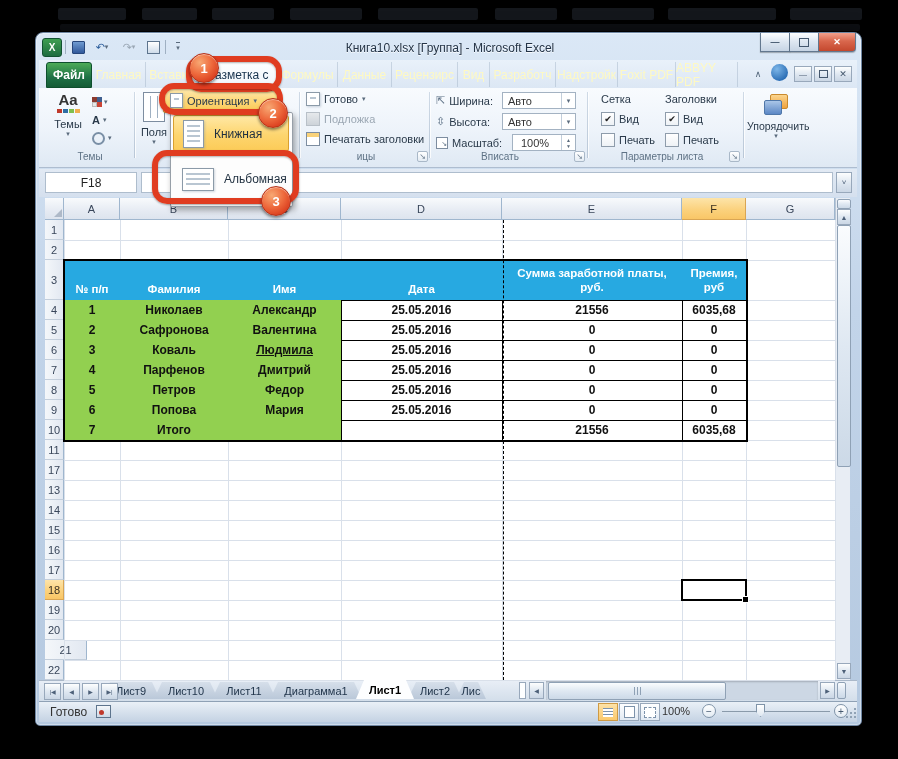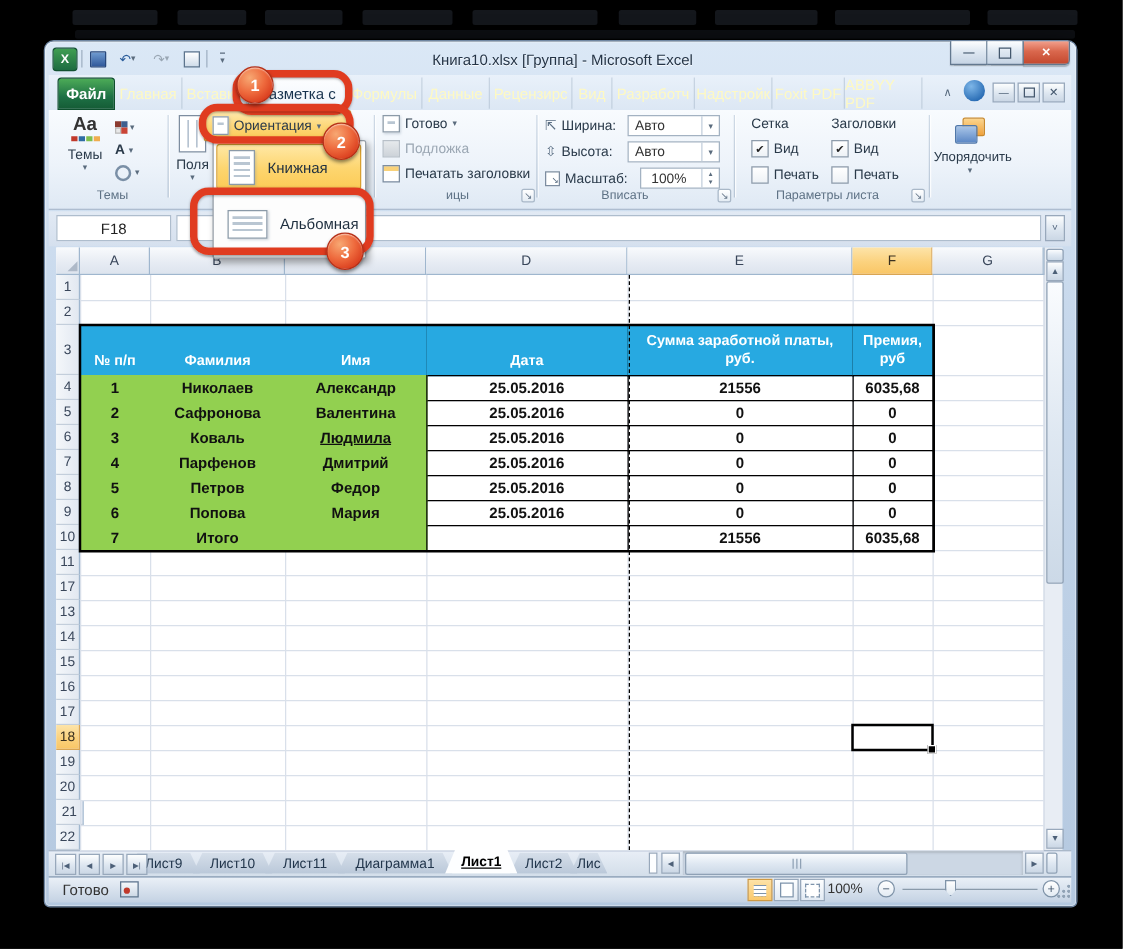--- a/index.html
+++ b/index.html
@@ -380,21 +380,21 @@
 <div class="abs rowhdr" style="left: 45px; top: 440px; width: 19px; height: 20px;">11</div>
 <div class="abs rowhdr" style="left: 45px; top: 460px; width: 19px; height: 20px;">17</div>
 <div class="abs rowhdr" style="left: 45px; top: 480px; width: 19px; height: 20px;">13</div>
 <div class="abs rowhdr" style="left: 45px; top: 500px; width: 19px; height: 20px;">14</div>
 <div class="abs rowhdr" style="left: 45px; top: 520px; width: 19px; height: 20px;">15</div>
 <div class="abs rowhdr" style="left: 45px; top: 540px; width: 19px; height: 20px;">16</div>
 <div class="abs rowhdr" style="left: 45px; top: 560px; width: 19px; height: 20px;">17</div>
 <div class="abs rowhdr sel" style="left: 45px; top: 580px; width: 19px; height: 20px;">18</div>
 <div class="abs rowhdr" style="left: 45px; top: 600px; width: 19px; height: 20px;">19</div>
 <div class="abs rowhdr" style="left: 45px; top: 620px; width: 19px; height: 20px;">20</div>
-<div class="abs rowhdr" style="left: 45px; top: 640px; width: 22px; height: 20px;">21</div>
+<div class="abs rowhdr" style="left: 45px; top: 640px; width: 42px; height: 20px;">21</div>
 <div class="abs rowhdr" style="left: 45px; top: 660px; width: 19px; height: 20px;">22</div>
 <div class="abs gl" style="left: 64px; top: 220px; width: 1px; height: 460px;"></div>
 <div class="abs gl" style="left: 120px; top: 220px; width: 1px; height: 460px;"></div>
 <div class="abs gl" style="left: 228px; top: 220px; width: 1px; height: 460px;"></div>
 <div class="abs gl" style="left: 341px; top: 220px; width: 1px; height: 460px;"></div>
 <div class="abs gl" style="left: 502px; top: 220px; width: 1px; height: 460px;"></div>
 <div class="abs gl" style="left: 682px; top: 220px; width: 1px; height: 460px;"></div>
 <div class="abs gl" style="left: 746px; top: 220px; width: 1px; height: 460px;"></div>
 <div class="abs gl" style="left: 835px; top: 220px; width: 1px; height: 460px;"></div>
 <div class="abs gl" style="left: 64px; top: 240px; width: 771px; height: 1px;"></div>
@@ -465,15 +465,15 @@
 <div class="abs tcell tgreen" style="left: 120px; top: 420px; width: 109px; height: 21px; z-index: 2;">Итого</div>
 <div class="abs tcell tgreen" style="left: 228px; top: 420px; width: 114px; height: 21px; z-index: 2;"></div>
 <div class="abs tcell" style="left: 341px; top: 420px; width: 162px; height: 21px; z-index: 2;"></div>
 <div class="abs tcell" style="left: 502px; top: 420px; width: 181px; height: 21px; z-index: 2; font-weight: 700;">21556</div>
 <div class="abs tcell" style="left: 682px; top: 420px; width: 65px; height: 21px; z-index: 2;">6035,68</div>
 <div class="abs" style="left: 63px; top: 259px; width: 685px; height: 183px; border: 2px solid rgb(0, 0, 0); z-index: 3; pointer-events: none;"></div>
 <div class="abs st" style="left: 102px; top: 682px; width: 58px; height: 17px; z-index: 3;">Лист9</div>
 <div class="abs st" style="left: 154px; top: 682px; width: 64px; height: 17px; z-index: 3;">Лист10</div>
 <div class="abs st" style="left: 212px; top: 682px; width: 64px; height: 17px; z-index: 3;">Лист11</div>
 <div class="abs st" style="left: 270px; top: 682px; width: 92px; height: 17px; z-index: 3;">Диаграмма1</div>
-<div class="abs st on" style="left: 356px; top: 680px; width: 58px; height: 19px; z-index: 4; text-decoration: underline;">Лист1</div>
+<div class="abs st on" style="left: 356px; top: 680px; width: 58px; height: 19px; z-index: 4;">Лист1</div>
 <div class="abs st" style="left: 408px; top: 682px; width: 54px; height: 17px; z-index: 3;">Лист2</div>
 <div class="abs st" style="left: 456px; top: 682px; width: 30px; height: 17px; z-index: 3;">Лис</div>
 
 </body></html>

